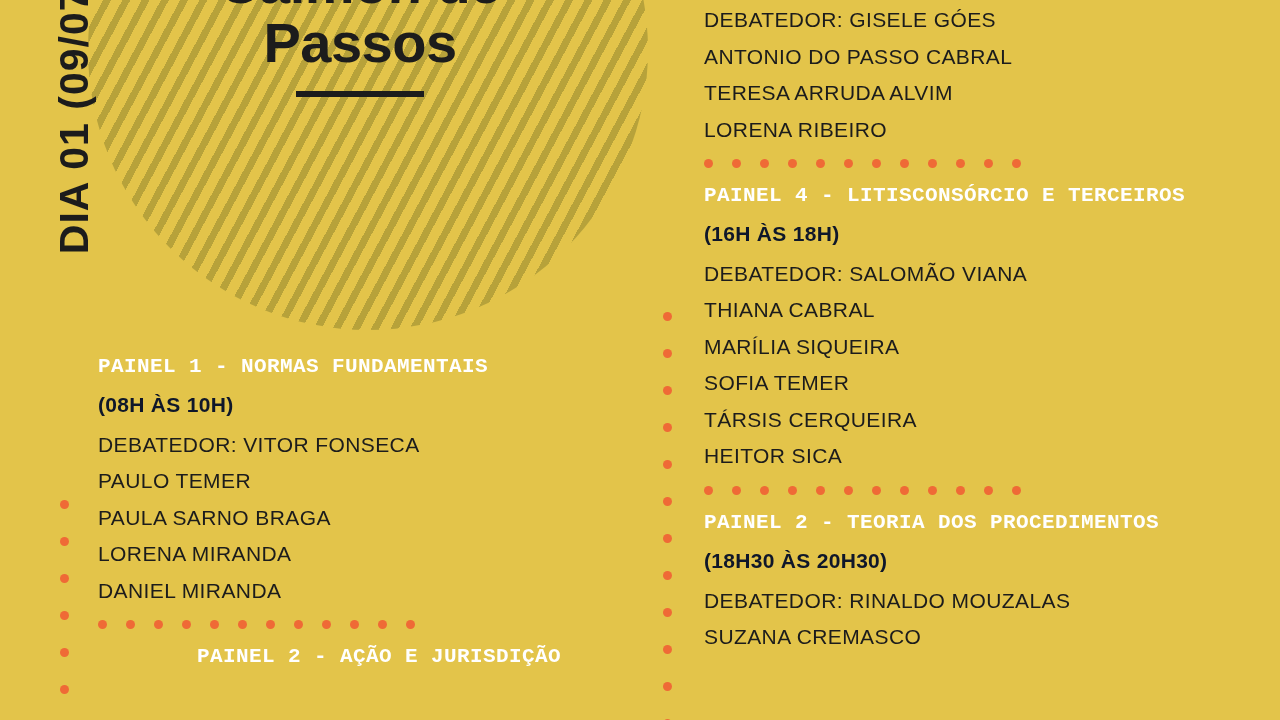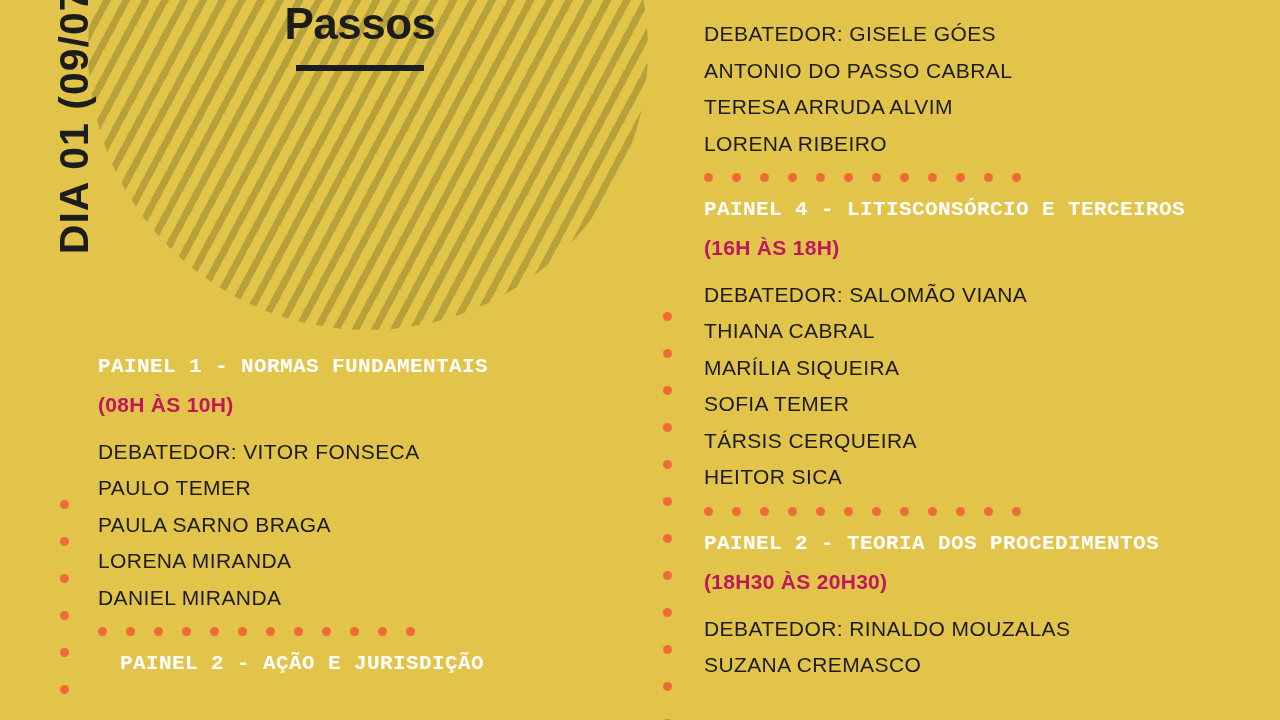--- a/index.html
+++ b/index.html
@@ -59,21 +59,21 @@
   
   .title-block {
     position: absolute;
     left: 150px;
     top: -46px;
     width: 420px;
     z-index: 5;
     text-align: center;
   }
   .title-line {
-    font-size: 44px;
+    font-size: 56px;
     font-weight: bold;
     color: #1c1c1c;
     line-height: 1.06;
     letter-spacing: -0.5px;
   }
   .title-rule {
     width: 128px;
     height: 6px;
     background: #1c1c1c;
     margin: 18px auto 0 auto;
@@ -137,34 +137,34 @@
     font-weight: bold;
     color: #ffffff;
     letter-spacing: 0.4px;
     line-height: 1.42;
     margin: 0 0 8px 0;
     font-family: Liberation Mono, monospace;
   }
   .panel-time {
     font-size: 21px;
     font-weight: bold;
-    color: #be185d;
+    color: #0f172a;
     letter-spacing: 0.3px;
     line-height: 1.42;
     margin: 0 0 7px 0;
   }
   .name {
     font-size: 21px;
     color: #1c1c1c;
     letter-spacing: 0.4px;
     line-height: 1.74;
     margin: 0;
   }
   .name.first {
-    margin-top: 14px;
+    margin-top: 0;
   }
   .panel-block {
     margin-bottom: 0;
   }
 </style>
 </head>
 <body>
 
 <div class="poster">
 
@@ -225,21 +225,21 @@
       <i></i>
       <i></i>
       <i></i>
       <i></i>
       <i></i>
       <i></i>
       <i></i>
     </div>
 
     <div class="panel-block">
-      <div class="panel-title" style="margin-left:22px;">PAINEL 2 - AÇÃO E JURISDIÇÃO</div>
+      <div class="panel-title" style="margin-left:22px;text-align:center;">PAINEL 2 - AÇÃO E JURISDIÇÃO</div>
     </div>
 
   </div>
 
   <div class="col col-right">
 
     <div class="panel-block">
       <div class="name first">DEBATEDOR: GISELE GÓES</div>
       <div class="name">ANTONIO DO PASSO CABRAL</div>
       <div class="name">TERESA ARRUDA ALVIM</div>

